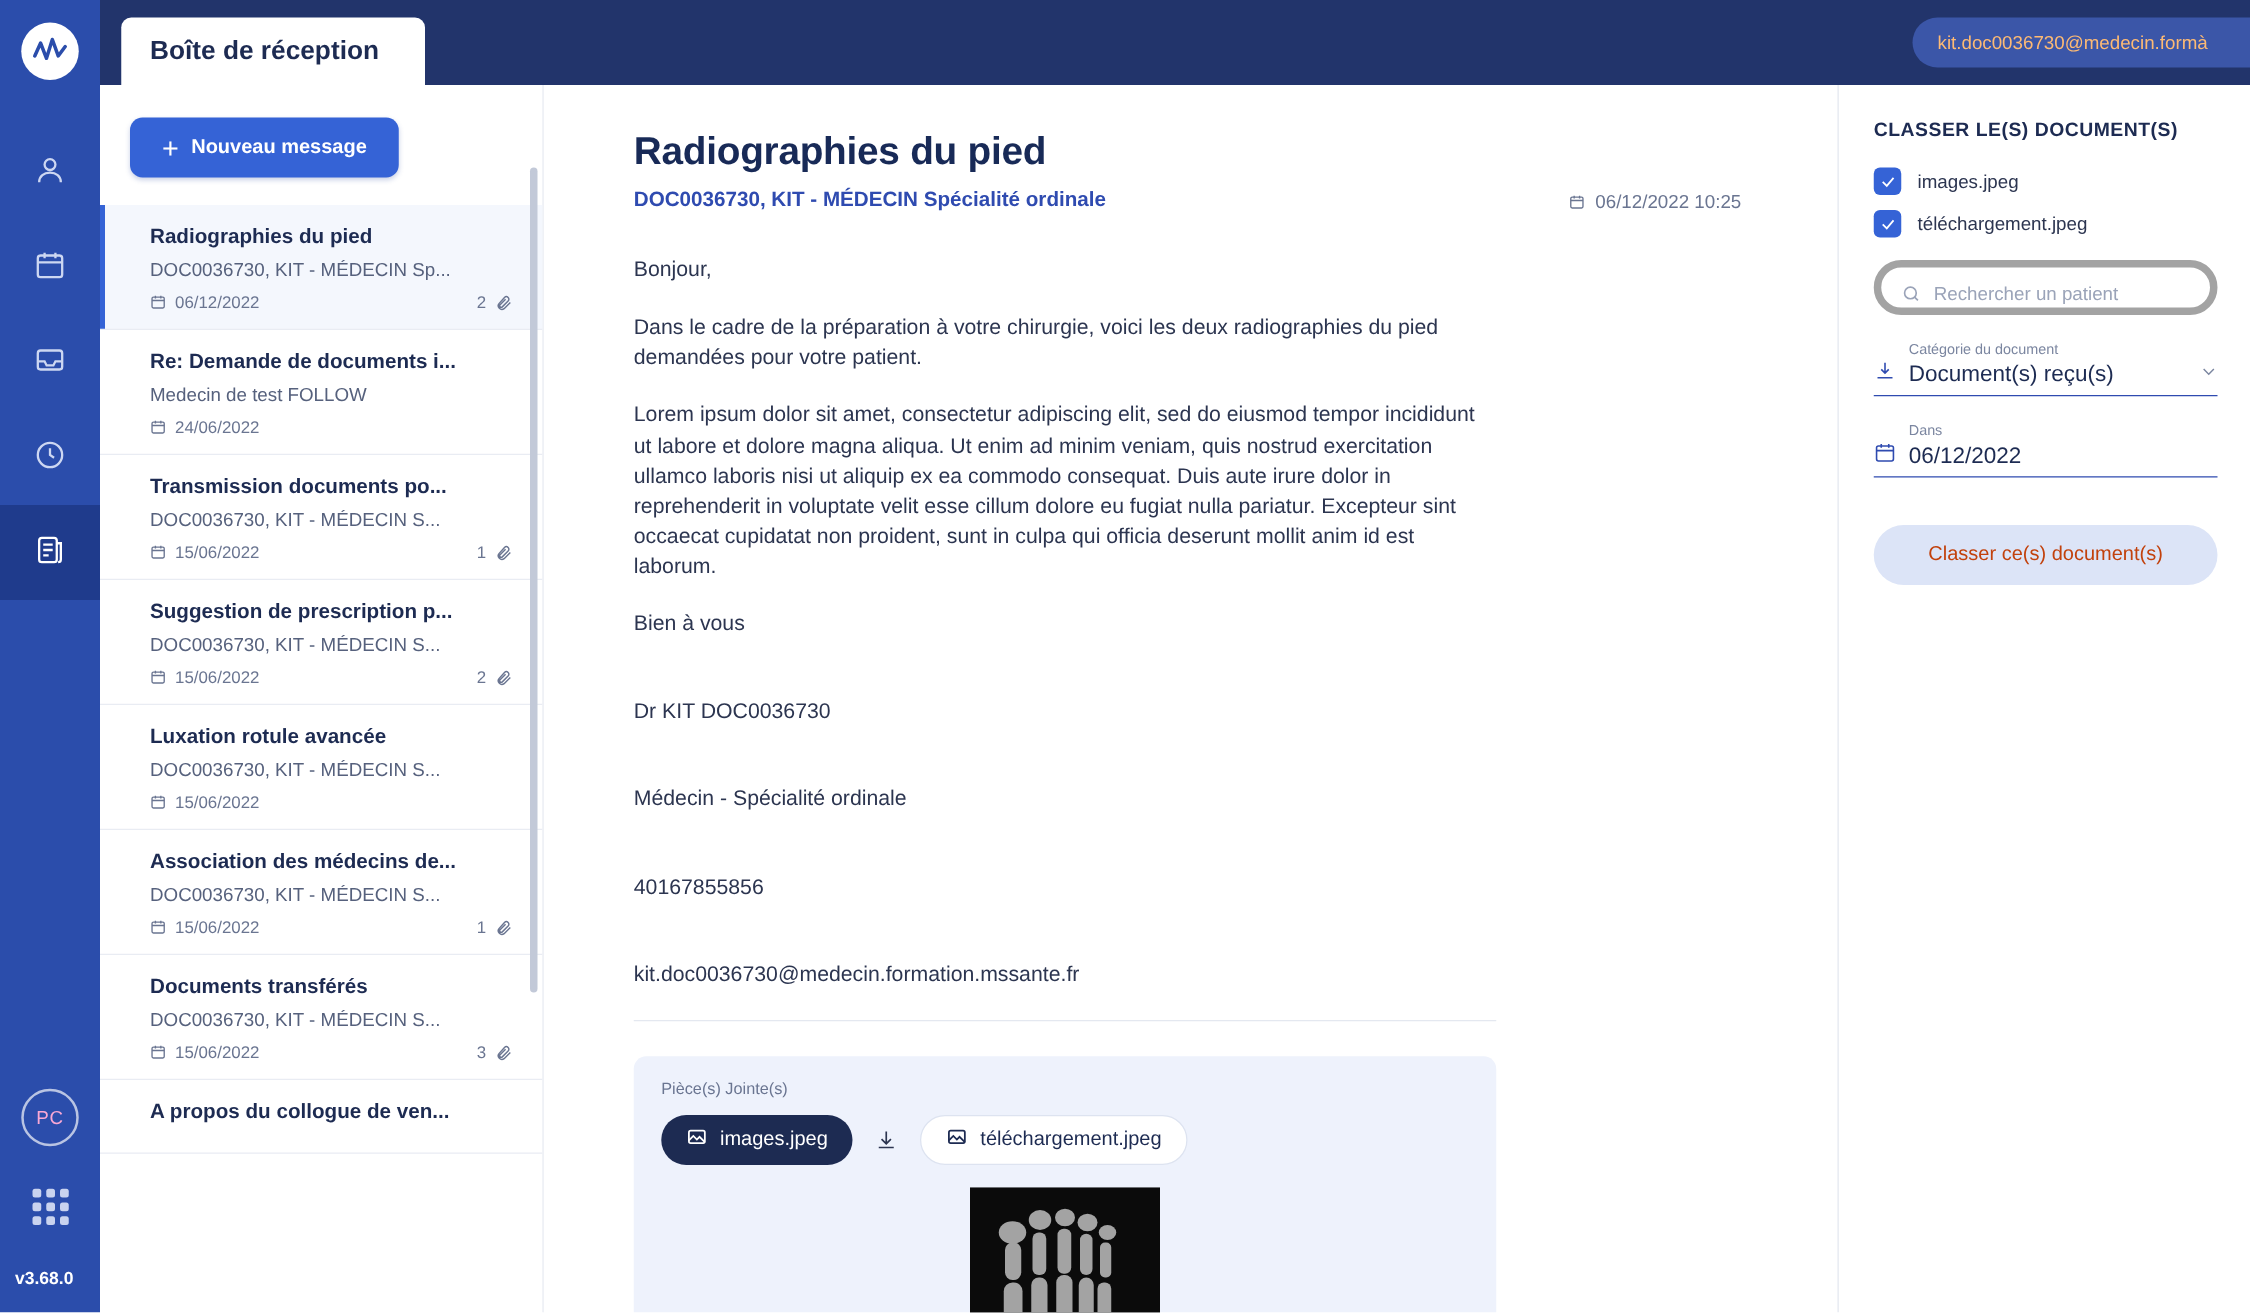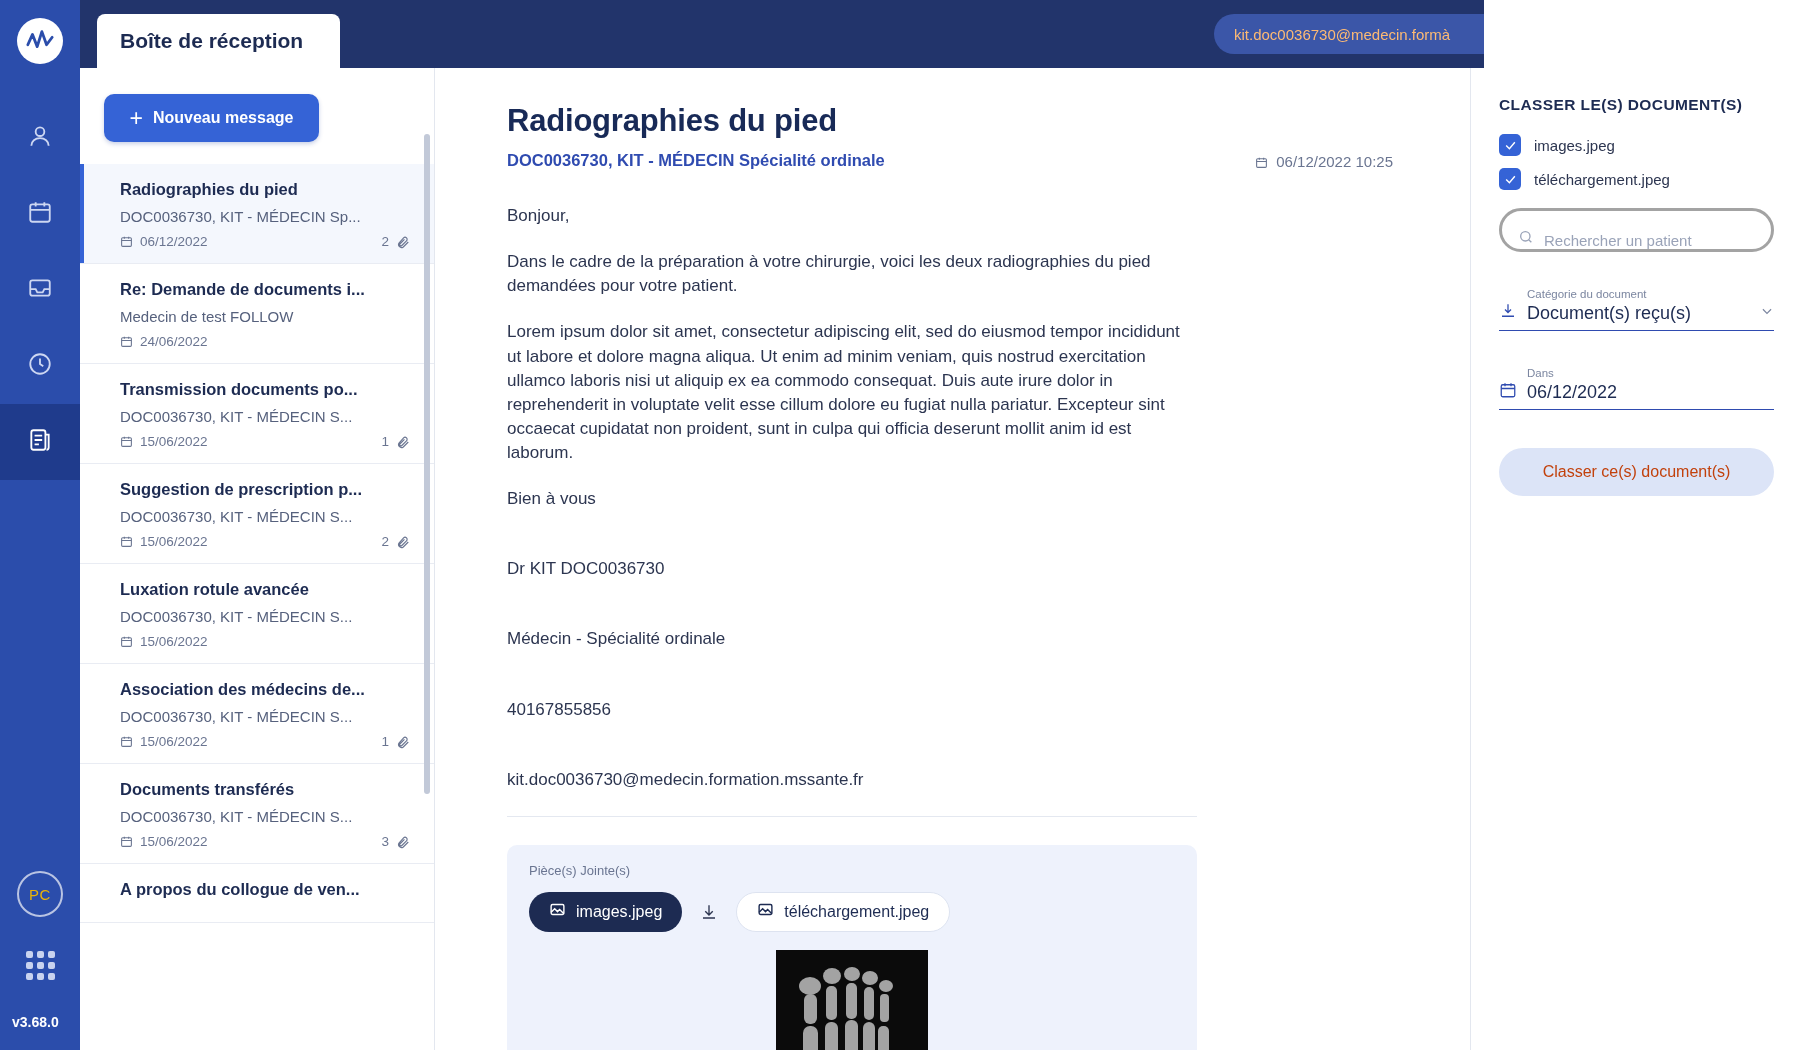--- a/index.html
+++ b/index.html
@@ -26,30 +26,30 @@
   .rail-item {
     width: 100%; height: 76px; display: flex; align-items: center; justify-content: center;
     cursor: pointer;
   }
   .rail-item svg { width: 26px; height: 26px; stroke: #cdd7f2; fill: none; stroke-width: 1.7; }
   .rail-item.active { background: #1f3b8c; }
   .rail-item.active svg { stroke: #ffffff; }
   .rail-bottom { position: absolute; bottom: 0; width: 100%; padding-bottom: 10px; }
   .avatar {
     width: 46px; height: 46px; border-radius: 50%; border: 2px solid #b9c4e3;
-    color: #eab308; font-size: 15px; display: flex; align-items: center; justify-content: center;
+    color: #f9a8d4; font-size: 15px; display: flex; align-items: center; justify-content: center;
     margin: 0 auto 34px auto; letter-spacing: .5px;
   }
   .grid-icon { display: grid; grid-template-columns: repeat(3, 7px); gap: 4px; margin: 0 auto 34px auto; width: 29px; }
   .grid-icon i { width: 7px; height: 7px; background: #c9d3ef; border-radius: 2px; display: block; }
   .version { color: #ffffff; font-size: 14px; font-weight: bold; text-align: left; padding-left: 12px; margin-bottom: 10px; }
 
   
   .topbar {
-    position: absolute; left: 80px; top: 0; width: 1404px; height: 68px;
+    position: absolute; left: 80px; top: 0; width: 1720px; height: 68px;
     background: #22346b;
     padding-left: 23px;
   }
   .tab-inbox {
     position: absolute; left: 17px; top: 14px; width: 243px; height: 54px;
     background: #ffffff; border-radius: 8px 8px 0 0;
     display: flex; align-items: center; padding-left: 23px;
     font-size: 21px; font-weight: bold; color: #1d2b52;
   }
   .user-pill {
@@ -128,27 +128,27 @@
   }
   .right h2 { font-size: 15.5px; color: #1d2b52; letter-spacing: .4px; font-weight: bold; margin-bottom: 20px; }
   .doc-row { display: flex; align-items: center; gap: 13px; margin-bottom: 12px; }
   .cb {
     width: 22px; height: 22px; border-radius: 5px; background: #3563d6;
     display: flex; align-items: center; justify-content: center; cursor: pointer; flex: 0 0 22px;
   }
   .cb svg { width: 13px; height: 13px; stroke: #fff; stroke-width: 2.6; fill: none; }
   .doc-name { font-size: 15px; color: #2c3550; }
   .search {
-    margin-top: 18px; height: 44px; border: 3px solid #a3a3a3; border-radius: 22px;
-    display: flex; align-items: flex-end; gap: 10px; padding: 0 16px;
+    margin-top: 18px; height: 44px; border: 6px solid #a3a3a3; border-radius: 22px;
+    display: flex; align-items: flex-start; gap: 10px; padding: 13px 16px;
   }
   .search svg { width: 16px; height: 16px; stroke: #9aa3b8; fill: none; stroke-width: 2; }
   .search input { border: none; outline: none; font-size: 15px; color: #2c3550; width: 100%; font-family: inherit; background: transparent; }
   .search input::placeholder { color: #9aa3b8; }
-  .field { margin-top: 36px; border-bottom: 1px solid #2f4bb0; padding-bottom: 6px; position: relative; display: flex; align-items: flex-end; gap: 10px; }
+  .field { margin-top: 22px; border-bottom: 1px solid #2f4bb0; padding-bottom: 6px; position: relative; display: flex; align-items: flex-end; gap: 10px; }
   .field .ficon { width: 18px; height: 18px; margin-bottom: 4px; flex: 0 0 18px; }
   .field .ficon svg { width: 18px; height: 18px; stroke: #2f4bb0; fill: none; stroke-width: 1.7; }
   .field .fcol { flex: 1; }
   .field .flabel { font-size: 11.5px; color: #7b86a0; margin-bottom: 3px; }
   .field .fvalue { font-size: 18px; color: #1d2b52; }
   .chev { width: 14px; height: 14px; margin-bottom: 6px; }
   .chev svg { width: 14px; height: 14px; stroke: #7b86a0; fill: none; stroke-width: 2; }
   .classify-btn {
     margin-top: 38px; height: 48px; width: 100%; border-radius: 24px; background: #dce4f7;
     color: #c2410c; font-size: 16px; display: flex; align-items: center; justify-content: center;

